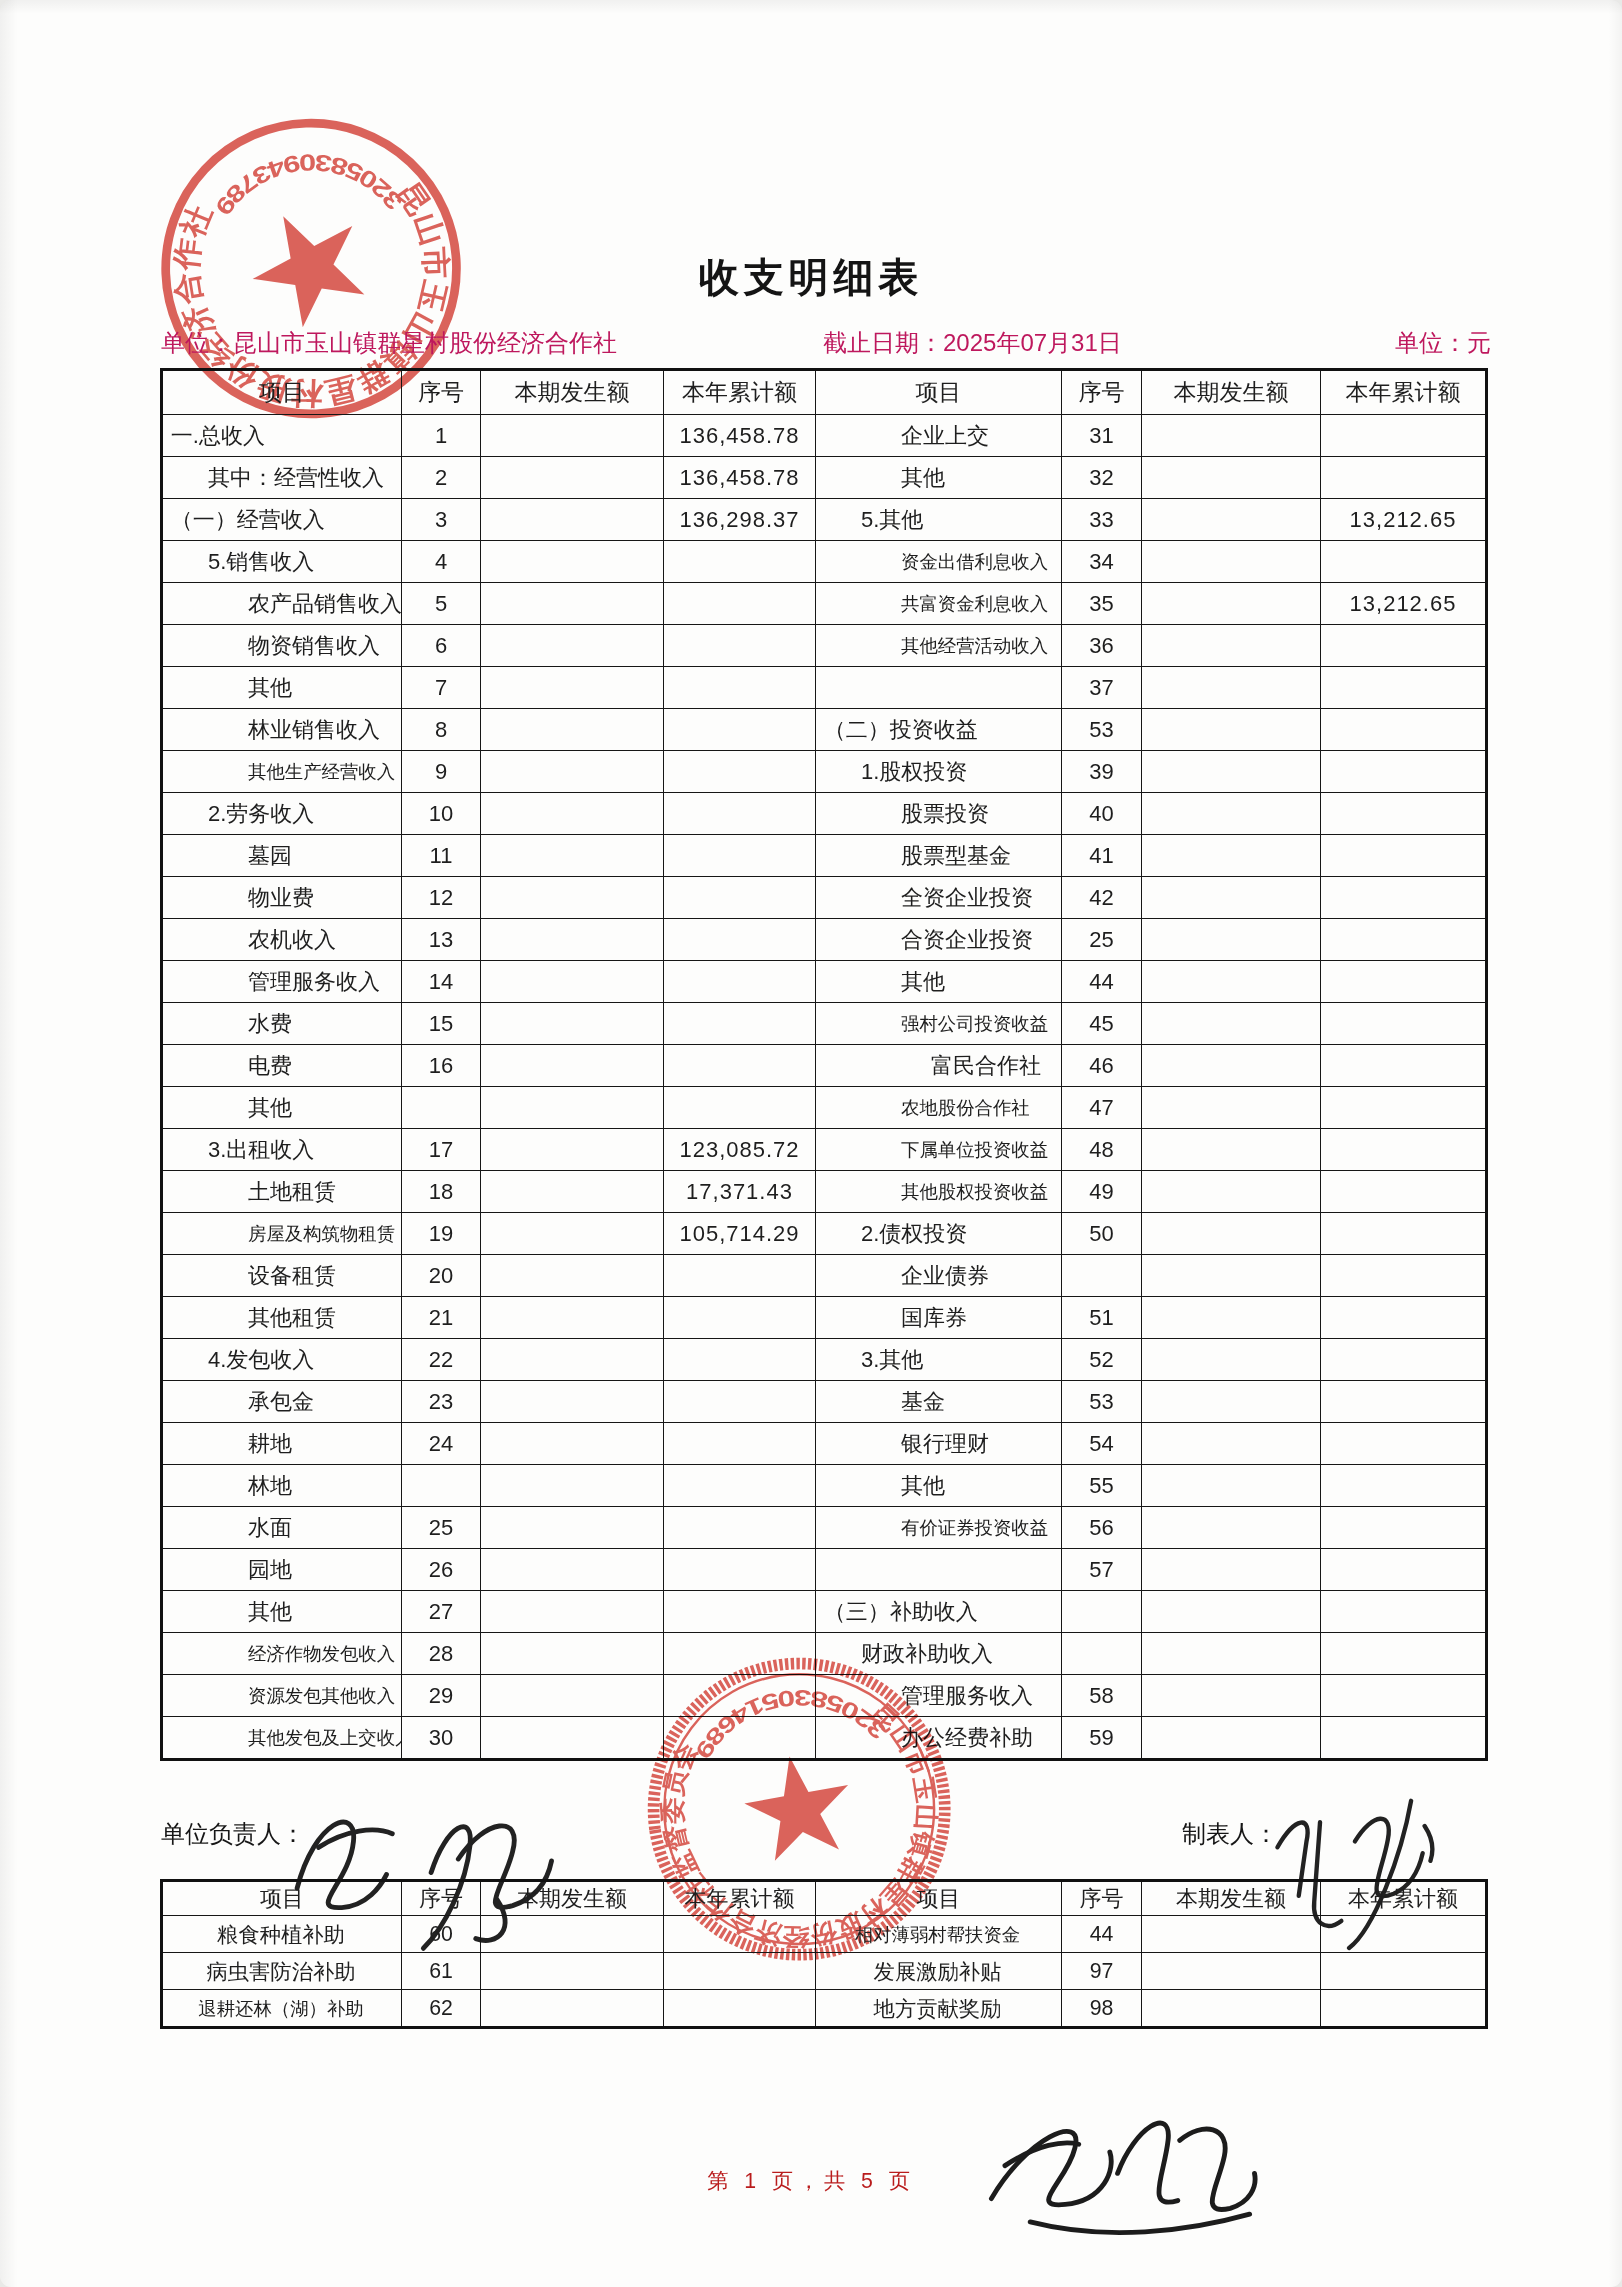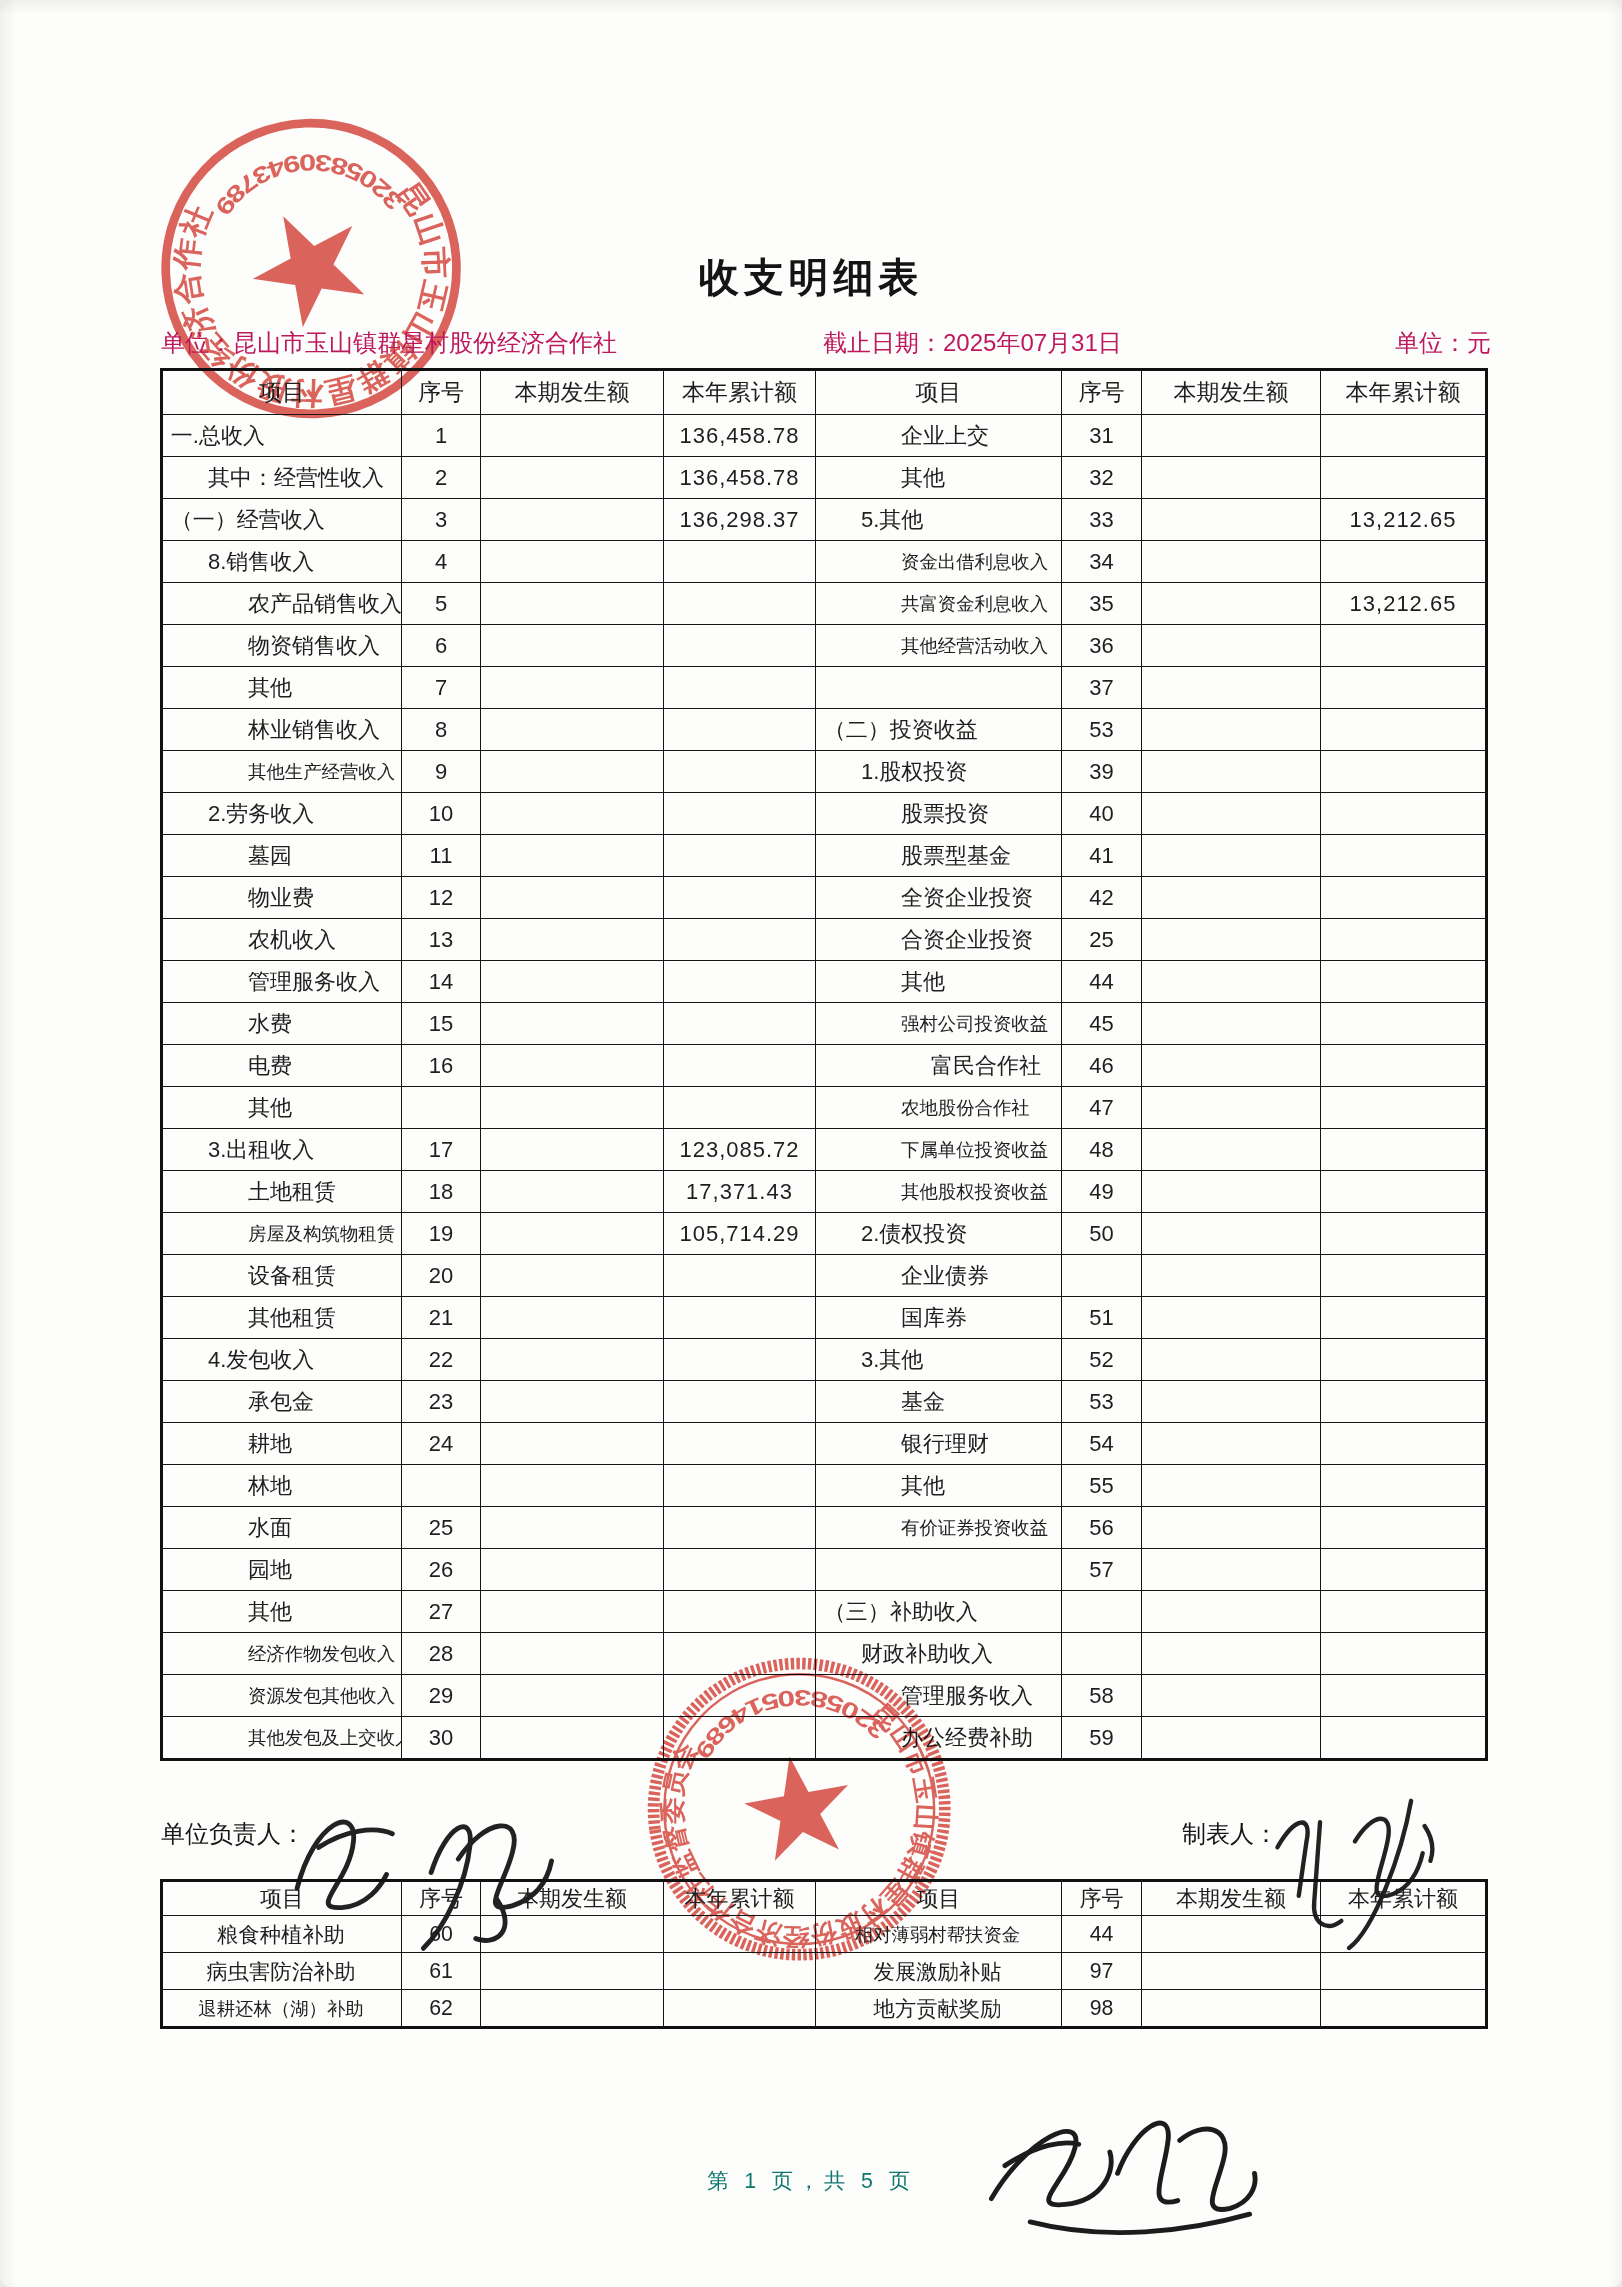--- a/index.html
+++ b/index.html
@@ -49,21 +49,21 @@
   td.item.i2{ padding-left:85px; }
   td.item.i3{ padding-left:115px; }
   td.item.c{ text-align:center; padding-left:1.9px; }
   td.item.sm{ font-size:18.4px; }
 
   .sig-label{ position:absolute; font-size:24px; color:#161616; }
   .lab-resp{ left:161px; top:1818px; }
   .lab-prep{ left:1182px; top:1818px; }
   .footer{
     position:absolute; left:0; top:2166px; width:100%; text-align:center;
-    font-size:21.3px; letter-spacing:4.9px; color:#0f766e;
+    font-size:21.3px; letter-spacing:4.9px; color:#b91c1c;
   }
   svg.stamp{ position:absolute; mix-blend-mode:multiply; opacity:.85; }
   svg.ink{ position:absolute; mix-blend-mode:multiply; }
   .st-top{ left:144px; top:97px; }
   .st-mid{ left:640px; top:1646px; }
   .ink-resp{ left:268px; top:1791px; }
   .ink-prep{ left:1260px; top:1787px; }
   .ink-foot{ left:970px; top:2084px; }
 </style>
 </head>
@@ -144,21 +144,21 @@
           <td class="item i0">（一）经营收入</td>
           <td class="no">3</td>
           <td class="amt"></td>
           <td class="amt">136,298.37</td>
           <td class="item i1">5.其他</td>
           <td class="no">33</td>
           <td class="amt"></td>
           <td class="amt">13,212.65</td>
         </tr>
         <tr>
-          <td class="item i1">8.销售收入</td>
+          <td class="item i1">5.销售收入</td>
           <td class="no">4</td>
           <td class="amt"></td>
           <td class="amt"></td>
           <td class="item i2 sm">资金出借利息收入</td>
           <td class="no">34</td>
           <td class="amt"></td>
           <td class="amt"></td>
         </tr>
         <tr>
           <td class="item i2">农产品销售收入</td>

